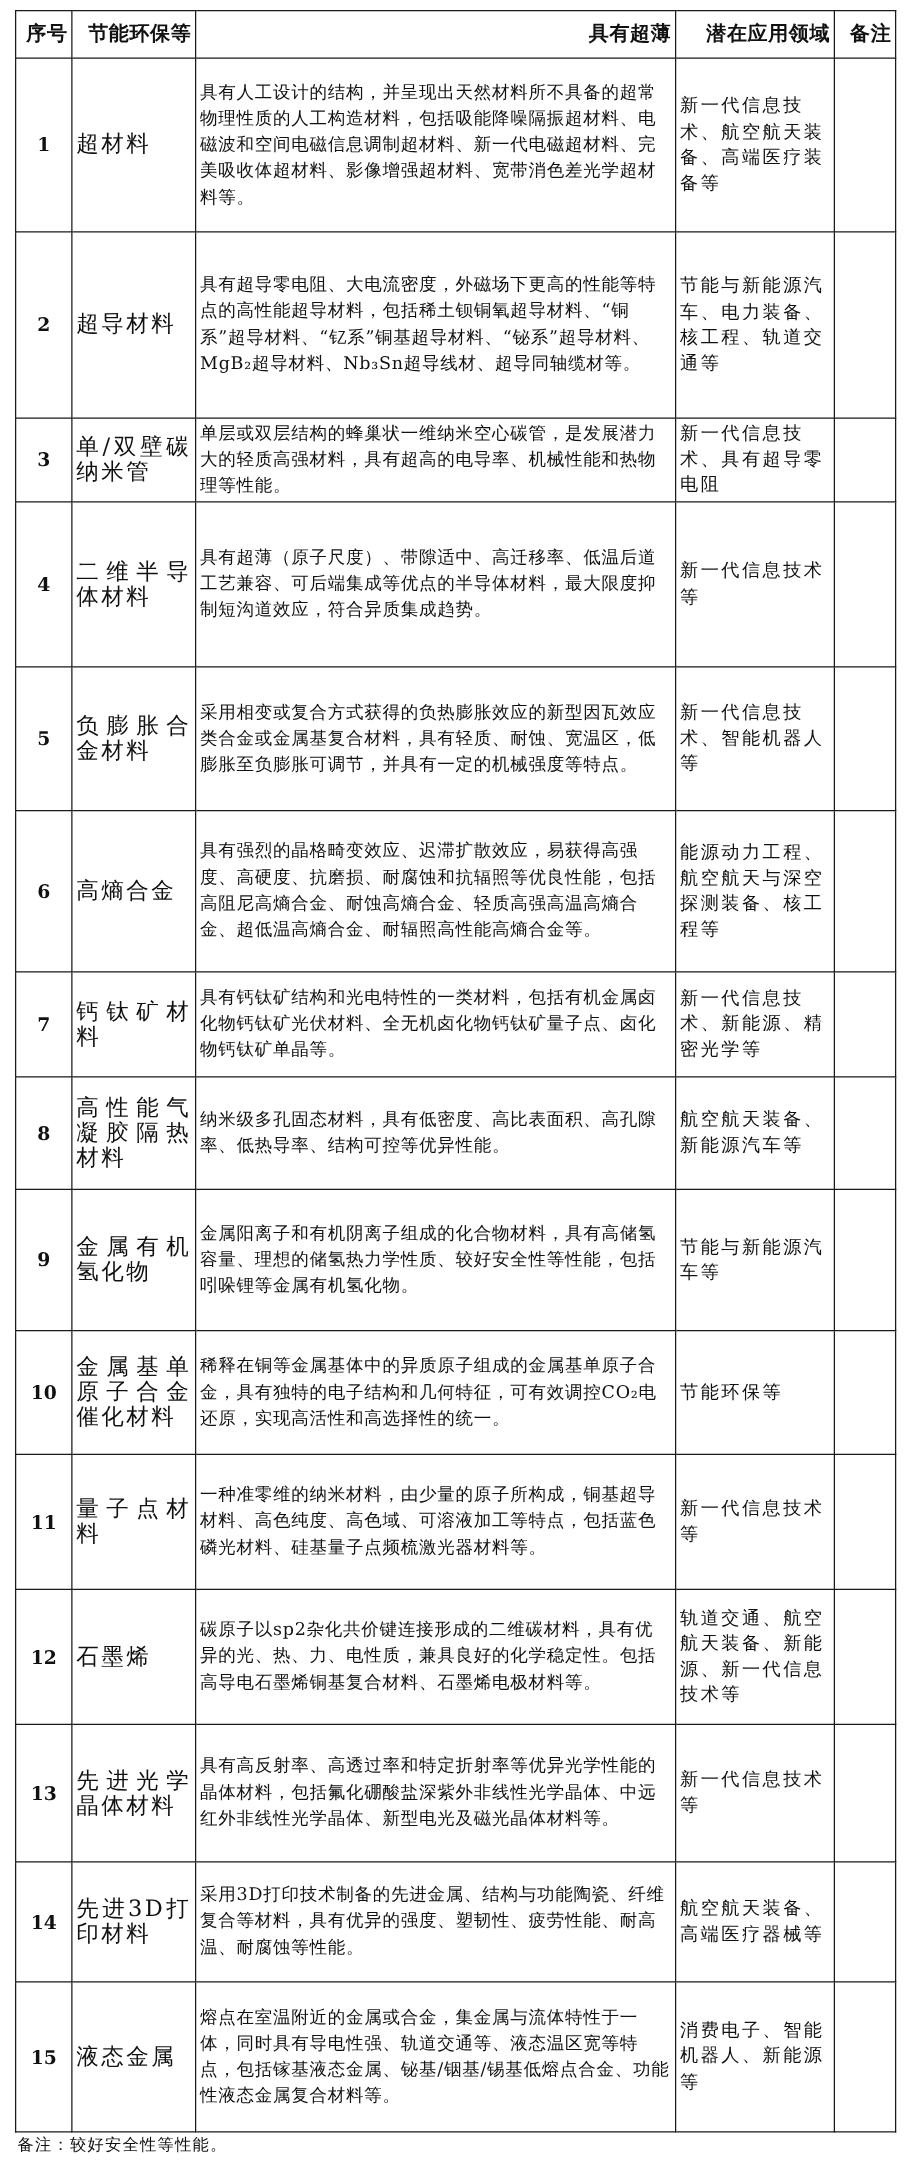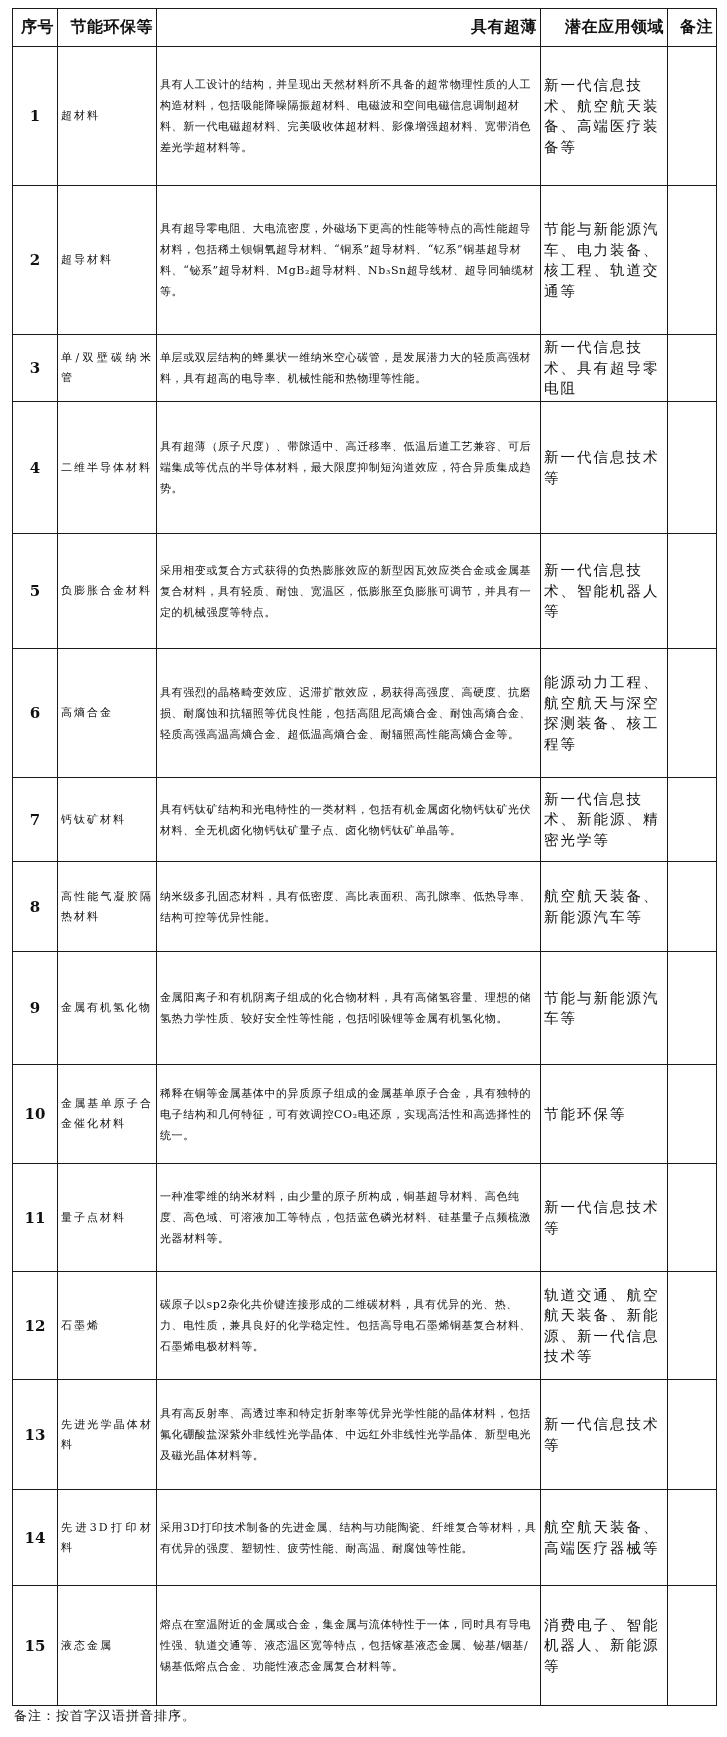--- a/index.html
+++ b/index.html
@@ -4,22 +4,22 @@
 <style>
   html, body { margin: 0; padding: 0; background: #ffffff; }
   body { width: 727px; height: 1737px; position: relative; overflow: hidden;
          font-family: "DejaVu Serif", "Liberation Serif", serif; color: #111; }
   table.main { position: absolute; left: 12px; top: 8px; width: 704px;
          border-collapse: collapse; table-layout: fixed; }
   table.main td, table.main th { border: 1.5px solid #1a1a1a; padding: 0 3px; vertical-align: middle; }
   th { font-family: "DejaVu Sans", "Liberation Sans", sans-serif; font-weight: bold; font-size: 16px;
        height: 37px; text-align: right; letter-spacing: 0.5px; }
   td.num { text-align: center; font-size: 15px; font-weight: bold; }
-  td.name { font-size: 11px; line-height: 20px; text-align: justify; text-align-last: left; letter-spacing: 2px; }
-  td.desc { font-size: 11px; line-height: 21px; padding: 2px 4px; letter-spacing: 0.6px; }
+  td.name { font-size: 18px; line-height: 20px; text-align: justify; text-align-last: left; letter-spacing: 2px; }
+  td.desc { font-size: 14px; line-height: 21px; padding: 2px 4px; letter-spacing: 0.6px; }
   td.app { font-size: 14.5px; line-height: 20.5px; letter-spacing: 2px; padding: 2px 3px; }
   td.note { }
   .footnote { position: absolute; left: 14px; top: 1707px; font-size: 13px; letter-spacing: 1px; }
 </style>
 </head>
 <body>
 
 <table class="main">
   <colgroup>
     <col style="width:45px">
@@ -139,13 +139,13 @@
       <tr style="height: 120px;">
         <td class="num">15</td>
         <td class="name">液态金属</td>
         <td class="desc">熔点在室温附近的金属或合金，集金属与流体特性于一体，同时具有导电性强、轨道交通等、液态温区宽等特点，包括镓基液态金属、铋基/铟基/锡基低熔点合金、功能性液态金属复合材料等。</td>
         <td class="app">消费电子、智能机器人、新能源等</td>
         <td class="note"></td>
       </tr>
     </tbody>
 </table>
 
-<div class="footnote">备注：按首字汉语拼音排序。</div>
+<div class="footnote">备注：较好安全性等性能。</div>
 
 </body></html>

